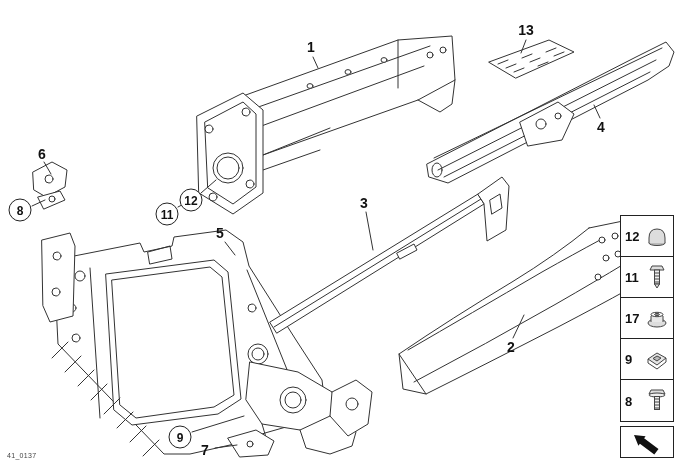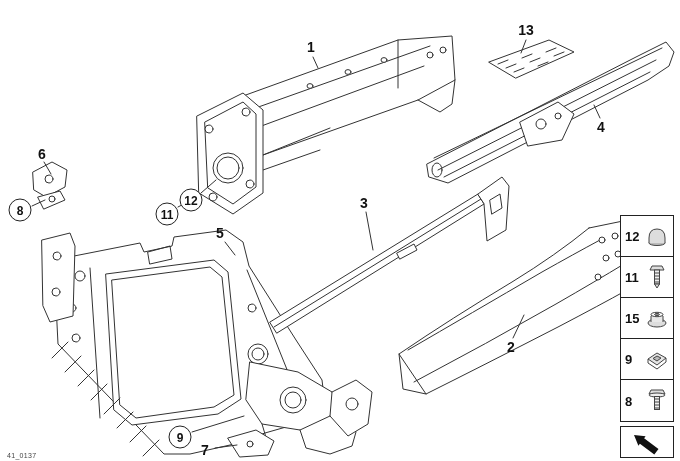--- a/index.html
+++ b/index.html
@@ -191,21 +191,21 @@
         <g stroke="#444" stroke-width="1">
           <path d="M8,3 L18,3 L20,7 L6,7 Z" fill="#ddd"></path>
           <rect x="10.5" y="7" width="5" height="14" fill="#eee"></rect>
           <path d="M10.5,10 h5 M10.5,13 h5 M10.5,16 h5 M10.5,19 h5" fill="none"></path>
           <path d="M10.5,21 L13,25 L15.5,21 Z" fill="#ddd"></path>
         </g>
       </svg>
     </div>
 
     <div class="legend-cell">
-      <span class="legend-num">15</span>
+      <span class="legend-num">17</span>
       <svg class="legend-icon" width="26" height="28" viewBox="0 0 26 28">
         <g stroke="#444" stroke-width="1">
           <ellipse cx="13" cy="19" rx="9" ry="4" fill="#ddd"></ellipse>
           <path d="M7,18 L7,12 L10,10 L16,10 L19,12 L19,18" fill="#e8e8e8"></path>
           <ellipse cx="13" cy="10.5" rx="6" ry="2.2" fill="#fff"></ellipse>
           <ellipse cx="13" cy="10.5" rx="2.5" ry="1" fill="#999"></ellipse>
         </g>
       </svg>
     </div>
 

